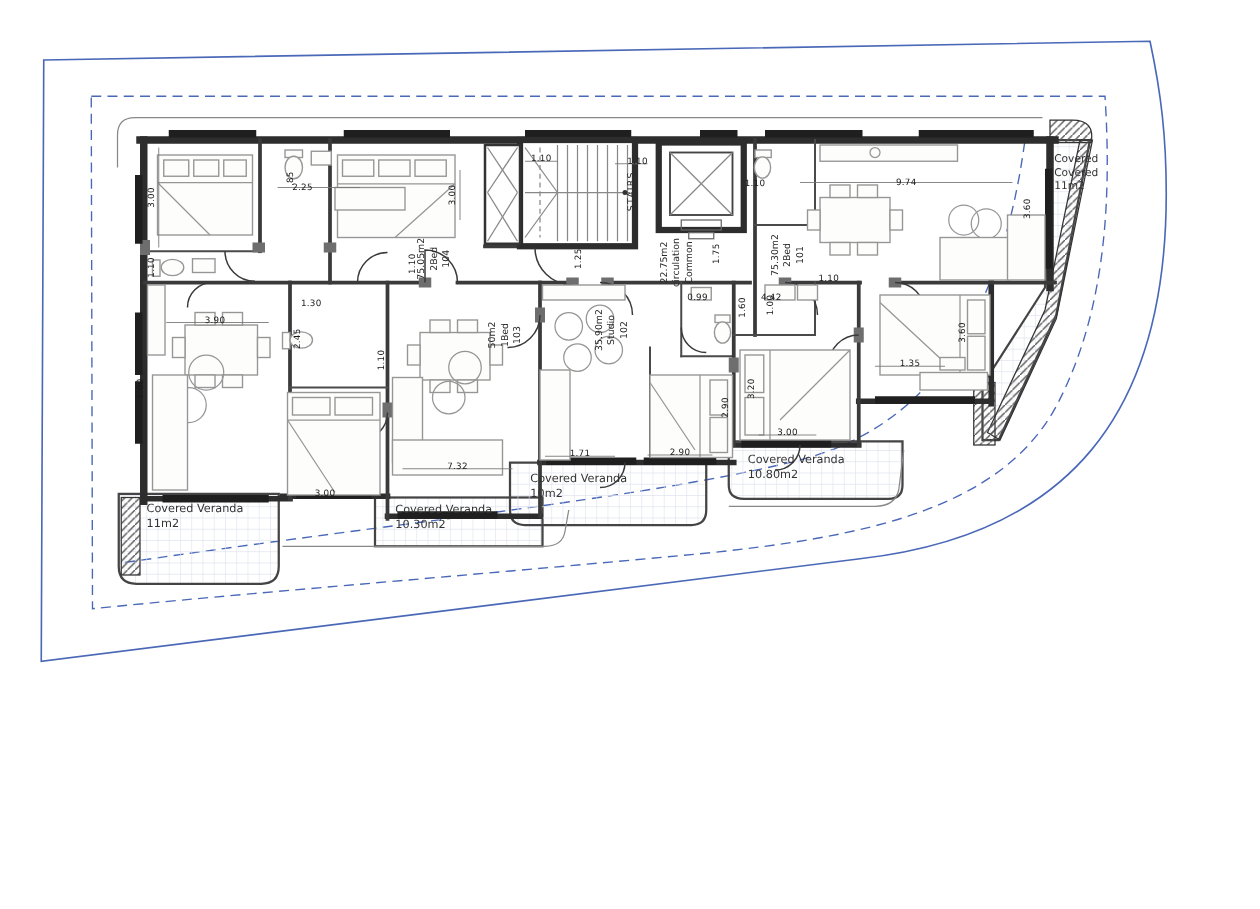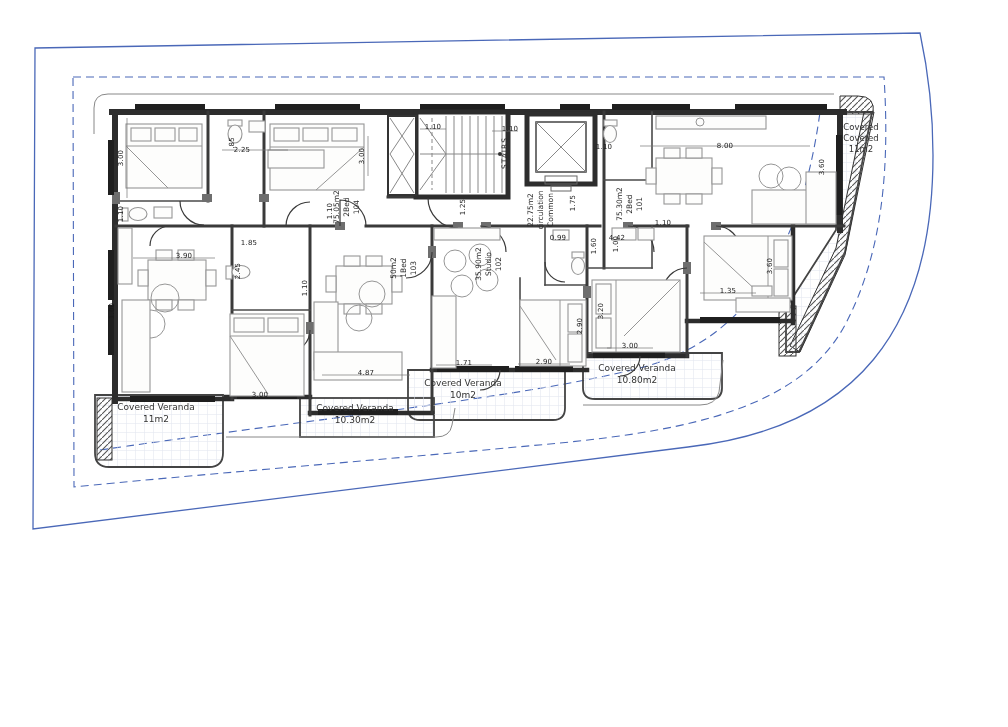--- a/index.html
+++ b/index.html
@@ -25,21 +25,21 @@
   .bdash{stroke:#4a68b8;stroke-width:1.1;fill:none;stroke-dasharray:8 5}
 
   
   .dim{position:absolute;font-size:7px;color:#1a1a1a;white-space:nowrap;
        transform:translate(-50%,-50%);letter-spacing:.2px}
   .dim.v{transform:translate(-50%,-50%) rotate(-90deg)}
   .ulabel{position:absolute;font-size:7.5px;color:#2a2a2a;line-height:1.3;text-align:center;
           transform:translate(-50%,-50%) rotate(-90deg);white-space:nowrap}
   .ulabel span{display:block}
   .ulabel.stairs{letter-spacing:1px;font-size:7.5px}
-  .vlabel{position:absolute;font-size:9px;color:#333;line-height:1.3;text-align:center;
+  .vlabel{position:absolute;font-size:9px;color:#333;line-height:1.3;text-align:left;
           transform:translate(-50%,-50%);white-space:nowrap}
   .vlabel span{display:block}
 </style>
 </head>
 <body>
 
 <div id="canvas">
 
 <svg id="plan-svg" width="1008" height="727" viewBox="0 0 1008 727">
   <defs>
@@ -385,33 +385,33 @@
 <span class="dim v" style="left:121px;top:214px">1.10</span>
 <span class="dim v" style="left:232px;top:143px">.85</span>
 <span class="dim" style="left:242px;top:150px">2.25</span>
 <span class="dim v" style="left:362px;top:156px">3.00</span>
 <span class="dim" style="left:433px;top:127px">1.10</span>
 <span class="dim" style="left:510px;top:129px">1.10</span>
 <span class="dim v" style="left:330px;top:211px">1.10</span>
 <span class="dim v" style="left:463px;top:207px">1.25</span>
 <span class="dim v" style="left:573px;top:203px">1.75</span>
 <span class="dim" style="left:604px;top:147px">1.10</span>
-<span class="dim" style="left:725px;top:146px">8.00</span>
+<span class="dim" style="left:725px;top:146px">9.74</span>
 <span class="dim v" style="left:822px;top:167px">3.60</span>
-<span class="dim" style="left:184px;top:256px">3.90</span>
-<span class="dim" style="left:249px;top:243px">1.85</span>
+<span class="dim" style="left:172px;top:256px">3.90</span>
+<span class="dim" style="left:249px;top:243px">1.30</span>
 <span class="dim v" style="left:238px;top:271px">2.45</span>
 <span class="dim v" style="left:305px;top:288px">1.10</span>
 <span class="dim v" style="left:112px;top:311px">1.00</span>
 <span class="dim" style="left:558px;top:238px">0.99</span>
 <span class="dim" style="left:617px;top:238px">4.42</span>
 <span class="dim" style="left:663px;top:223px">1.10</span>
 <span class="dim v" style="left:594px;top:246px">1.60</span>
 <span class="dim v" style="left:616px;top:244px">1.00</span>
-<span class="dim" style="left:366px;top:373px">4.87</span>
+<span class="dim" style="left:366px;top:373px">7.32</span>
 <span class="dim" style="left:260px;top:395px">3.00</span>
 <span class="dim" style="left:464px;top:363px">1.71</span>
 <span class="dim" style="left:544px;top:362px">2.90</span>
 <span class="dim v" style="left:580px;top:326px">2.90</span>
 <span class="dim v" style="left:601px;top:311px">3.20</span>
 <span class="dim" style="left:630px;top:346px">3.00</span>
 <span class="dim" style="left:728px;top:291px">1.35</span>
 <span class="dim v" style="left:770px;top:266px">3.60</span>
 
 </div>

